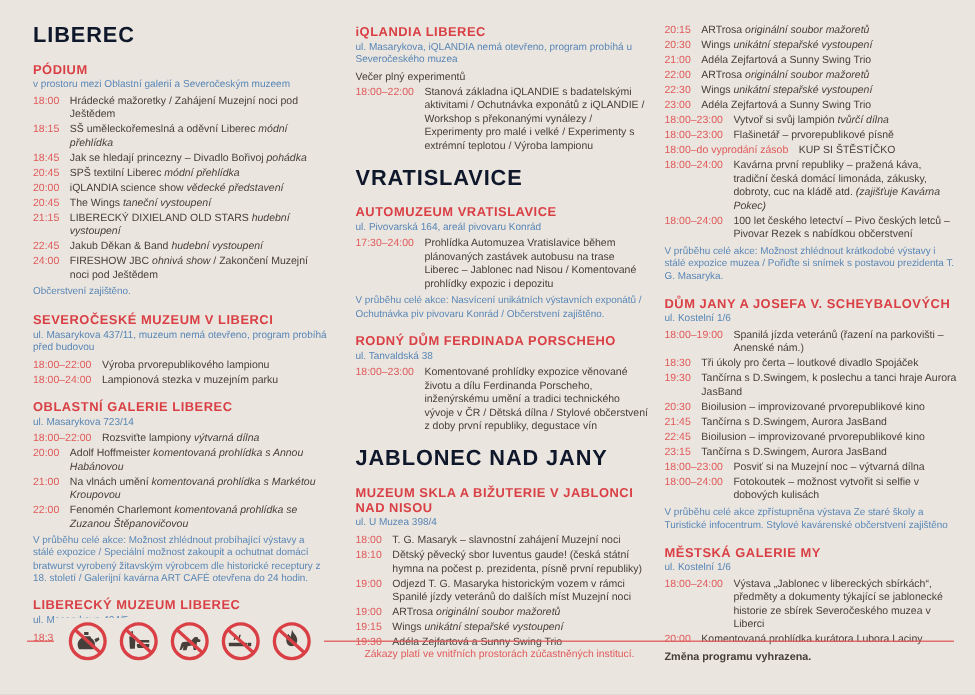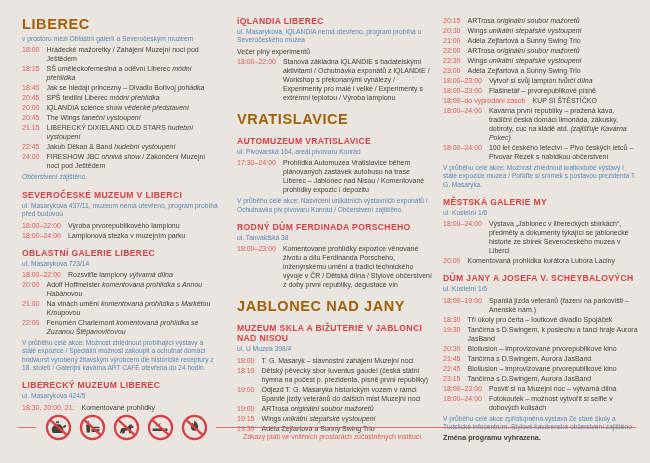--- a/index.html
+++ b/index.html
@@ -2,21 +2,21 @@
 <html style="--bg: #eae5df; --red: #d93f44; --red2: #e05a5a; --blue: #5a87b6; --dark: #47403a;"><head>
 <meta charset="utf-8">
 <style>
   :root{
     --bg:#eae5df; --red:#d93f44; --red2:#e05a5a; --blue:#5a87b6; --dark:#47403a;
   }
   html,body{margin:0;padding:0;background:#d8d2cb;}
   .page{position:relative;width:650px;height:463px;background:var(--bg);
         font-family:"Liberation Sans",sans-serif;color:var(--dark);overflow:hidden;}
   .col{position:absolute;top:16px;width:196px;font-size:7px;line-height:9px;}
-  .city{font-size:14.5px;line-height:17px;font-weight:700;letter-spacing:.6px;color:#a16207;margin:9px 0 2px;}
+  .city{font-size:14.5px;line-height:17px;font-weight:700;letter-spacing:.6px;color:#0f172a;margin:9px 0 2px;}
   .col .city:first-child{margin-top:0;}
   .vtitle{font-size:8.6px;line-height:10px;font-weight:700;letter-spacing:.35px;color:var(--red);margin:8px 0 2px;}
   .col > .venue:first-child .vtitle{margin-top:0;}
   .addr{color:var(--blue);font-size:6.7px;line-height:8.4px;margin:0 0 2px;}
   .lead{margin:1px 0;font-size:7px;color:var(--dark);}
   .ev{display:flex;align-items:flex-start;margin:0 0 1px;}
   .time{color:var(--red2);margin-right:7px;white-space:nowrap;flex:0 0 auto;}
   .etxt{flex:1 1 auto;}
   .i{font-style:italic;}
   .note{color:var(--blue);font-size:6.6px;line-height:8.3px;margin:3px 0 0;}
@@ -28,20 +28,21 @@
   .change{position:absolute;left:443px;width:196px;top:433px;text-align:left;font-weight:700;font-size:7.2px;color:#453e38;}
 </style>
 </head>
 <body>
 
 <div class="page">
   <div id="cols">
       <div class="col" style="left: 22px;">
         <div class="city">LIBEREC</div>
         <section class="venue">
+          <h2 class="vtitle">PÓDIUM</h2>
           <div class="addr">v prostoru mezi Oblastní galerií a Severočeským muzeem</div>
           <div class="ev">
             <span class="time">18:00</span>
             <span class="etxt"><span class="seg">Hrádecké mažoretky / Zahájení Muzejní noci pod Ještědem</span></span>
           </div>
           <div class="ev">
             <span class="time">18:15</span>
             <span class="etxt"><span class="seg">SŠ uměleckořemeslná a oděvní Liberec </span><span class="seg i">módní přehlídka</span></span>
           </div>
           <div class="ev">
@@ -216,71 +217,71 @@
             <span class="time">18:00–24:00</span>
             <span class="etxt"><span class="seg">Kavárna první republiky – pražená káva, tradiční česká domácí limonáda, zákusky, dobroty, cuc na kládě atd. </span><span class="seg i">(zajišťuje Kavárna Pokec)</span></span>
           </div>
           <div class="ev">
             <span class="time">18:00–24:00</span>
             <span class="etxt"><span class="seg">100 let českého letectví – Pivo českých letců – Pivovar Rezek s nabídkou občerstvení</span></span>
           </div>
           <div class="note">V průběhu celé akce: Možnost zhlédnout krátkodobé výstavy i stálé expozice muzea / Pořiďte si snímek s postavou prezidenta T. G. Masaryka.</div>
         </section>
         <section class="venue">
+          <h2 class="vtitle">DŮM JANY A JOSEFA V. SCHEYBALOVÝCH</h2>
+          <div class="addr">ul. Kostelní 1/6</div>
+          <div class="ev">
+            <span class="time">18:00–19:00</span>
+            <span class="etxt"><span class="seg">Spanilá jízda veteránů (řazení na parkovišti – Anenské nám.)</span></span>
+          </div>
+          <div class="ev">
+            <span class="time">18:30</span>
+            <span class="etxt"><span class="seg">Tři úkoly pro čerta – loutkové divadlo Spojáček</span></span>
+          </div>
+          <div class="ev">
+            <span class="time">19:30</span>
+            <span class="etxt"><span class="seg">Tančírna s D.Swingem, k poslechu a tanci hraje Aurora JasBand</span></span>
+          </div>
+          <div class="ev">
+            <span class="time">20:30</span>
+            <span class="etxt"><span class="seg">Bioilusion – improvizované prvorepublikové kino</span></span>
+          </div>
+          <div class="ev">
+            <span class="time">21:45</span>
+            <span class="etxt"><span class="seg">Tančírna s D.Swingem, Aurora JasBand</span></span>
+          </div>
+          <div class="ev">
+            <span class="time">22:45</span>
+            <span class="etxt"><span class="seg">Bioilusion – improvizované prvorepublikové kino</span></span>
+          </div>
+          <div class="ev">
+            <span class="time">23:15</span>
+            <span class="etxt"><span class="seg">Tančírna s D.Swingem, Aurora JasBand</span></span>
+          </div>
+          <div class="ev">
+            <span class="time">18:00–23:00</span>
+            <span class="etxt"><span class="seg">Posviť si na Muzejní noc – výtvarná dílna</span></span>
+          </div>
+          <div class="ev">
+            <span class="time">18:00–24:00</span>
+            <span class="etxt"><span class="seg">Fotokoutek – možnost vytvořit si selfie v dobových kulisách</span></span>
+          </div>
+          <div class="note">V průběhu celé akce zpřístupněna výstava Ze staré školy a Turistické infocentrum. Stylové kavárenské občerstvení zajištěno</div>
+        </section>
+        <section class="venue">
           <h2 class="vtitle">MĚSTSKÁ GALERIE MY</h2>
           <div class="addr">ul. Kostelní 1/6</div>
           <div class="ev">
             <span class="time">18:00–24:00</span>
             <span class="etxt"><span class="seg">Výstava „Jablonec v libereckých sbírkách“, předměty a dokumenty týkající se jablonecké historie ze sbírek Severočeského muzea v Liberci</span></span>
           </div>
           <div class="ev">
             <span class="time">20:00</span>
             <span class="etxt"><span class="seg">Komentovaná prohlídka kurátora Lubora Laciny</span></span>
           </div>
-        </section>
-        <section class="venue">
-          <h2 class="vtitle">DŮM JANY A JOSEFA V. SCHEYBALOVÝCH</h2>
-          <div class="addr">ul. Kostelní 1/6</div>
-          <div class="ev">
-            <span class="time">18:00–19:00</span>
-            <span class="etxt"><span class="seg">Spanilá jízda veteránů (řazení na parkovišti – Anenské nám.)</span></span>
-          </div>
-          <div class="ev">
-            <span class="time">18:30</span>
-            <span class="etxt"><span class="seg">Tři úkoly pro čerta – loutkové divadlo Spojáček</span></span>
-          </div>
-          <div class="ev">
-            <span class="time">19:30</span>
-            <span class="etxt"><span class="seg">Tančírna s D.Swingem, k poslechu a tanci hraje Aurora JasBand</span></span>
-          </div>
-          <div class="ev">
-            <span class="time">20:30</span>
-            <span class="etxt"><span class="seg">Bioilusion – improvizované prvorepublikové kino</span></span>
-          </div>
-          <div class="ev">
-            <span class="time">21:45</span>
-            <span class="etxt"><span class="seg">Tančírna s D.Swingem, Aurora JasBand</span></span>
-          </div>
-          <div class="ev">
-            <span class="time">22:45</span>
-            <span class="etxt"><span class="seg">Bioilusion – improvizované prvorepublikové kino</span></span>
-          </div>
-          <div class="ev">
-            <span class="time">23:15</span>
-            <span class="etxt"><span class="seg">Tančírna s D.Swingem, Aurora JasBand</span></span>
-          </div>
-          <div class="ev">
-            <span class="time">18:00–23:00</span>
-            <span class="etxt"><span class="seg">Posviť si na Muzejní noc – výtvarná dílna</span></span>
-          </div>
-          <div class="ev">
-            <span class="time">18:00–24:00</span>
-            <span class="etxt"><span class="seg">Fotokoutek – možnost vytvořit si selfie v dobových kulisách</span></span>
-          </div>
-          <div class="note">V průběhu celé akce zpřístupněna výstava Ze staré školy a Turistické infocentrum. Stylové kavárenské občerstvení zajištěno</div>
         </section>
       </div>
     </div>
   <div class="rule"></div>
   <div class="icons" id="icons">
       <span class="icon"><svg viewBox="0 0 28 28" width="27" height="27">
           <circle cx="14" cy="14" r="12" fill="#eae5df" stroke="#d93f44" stroke-width="2.3"></circle>
           <g fill="#47403a">
             <path d="M10.2 10.5h5.6l.5 1.2c1.6.9 2.7 2.6 2.7 4.6 0 1.3-.4 2.4-1.1 3.3H8.1c-.7-.9-1.1-2-1.1-3.3 0-2 1.1-3.7 2.7-4.6z"></path>
             <path d="M18.6 12.6l2.9-1.4.6 1.7-2.6 1.9z"></path>

